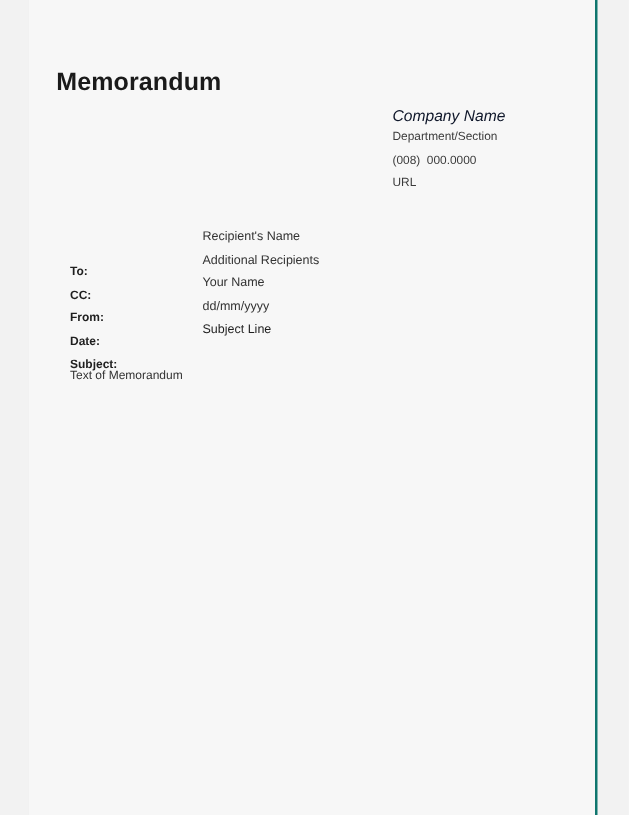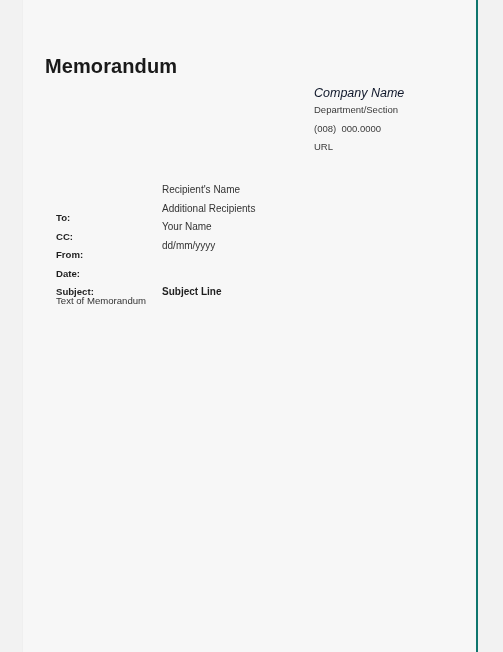--- a/index.html
+++ b/index.html
@@ -83,23 +83,22 @@
     margin-top: 28px;
   }
   .field-value {
     position: absolute;
     left: 106px;
     top: 0;
     font-size: 10px;
     color: #333333;
   }
   .field-value.strong {
-    font-weight: bold;
+    font-weight: normal;
     color: #1f1f1f;
-    margin-top: 28px;
   }
 
   
   #memo-body {
     position: absolute;
     left: 33px;
     top: 293px;
     width: 390px;
     font-size: 9.6px;
     line-height: 15px;

